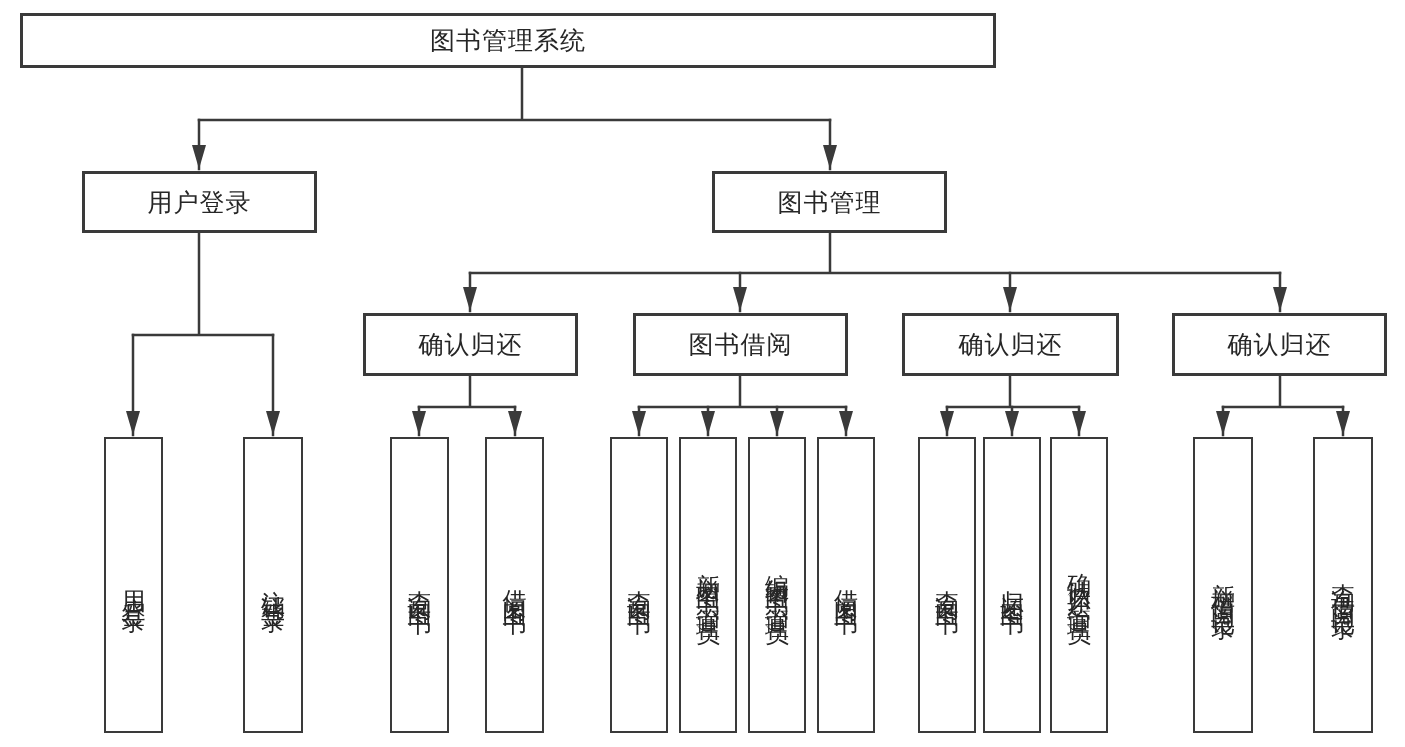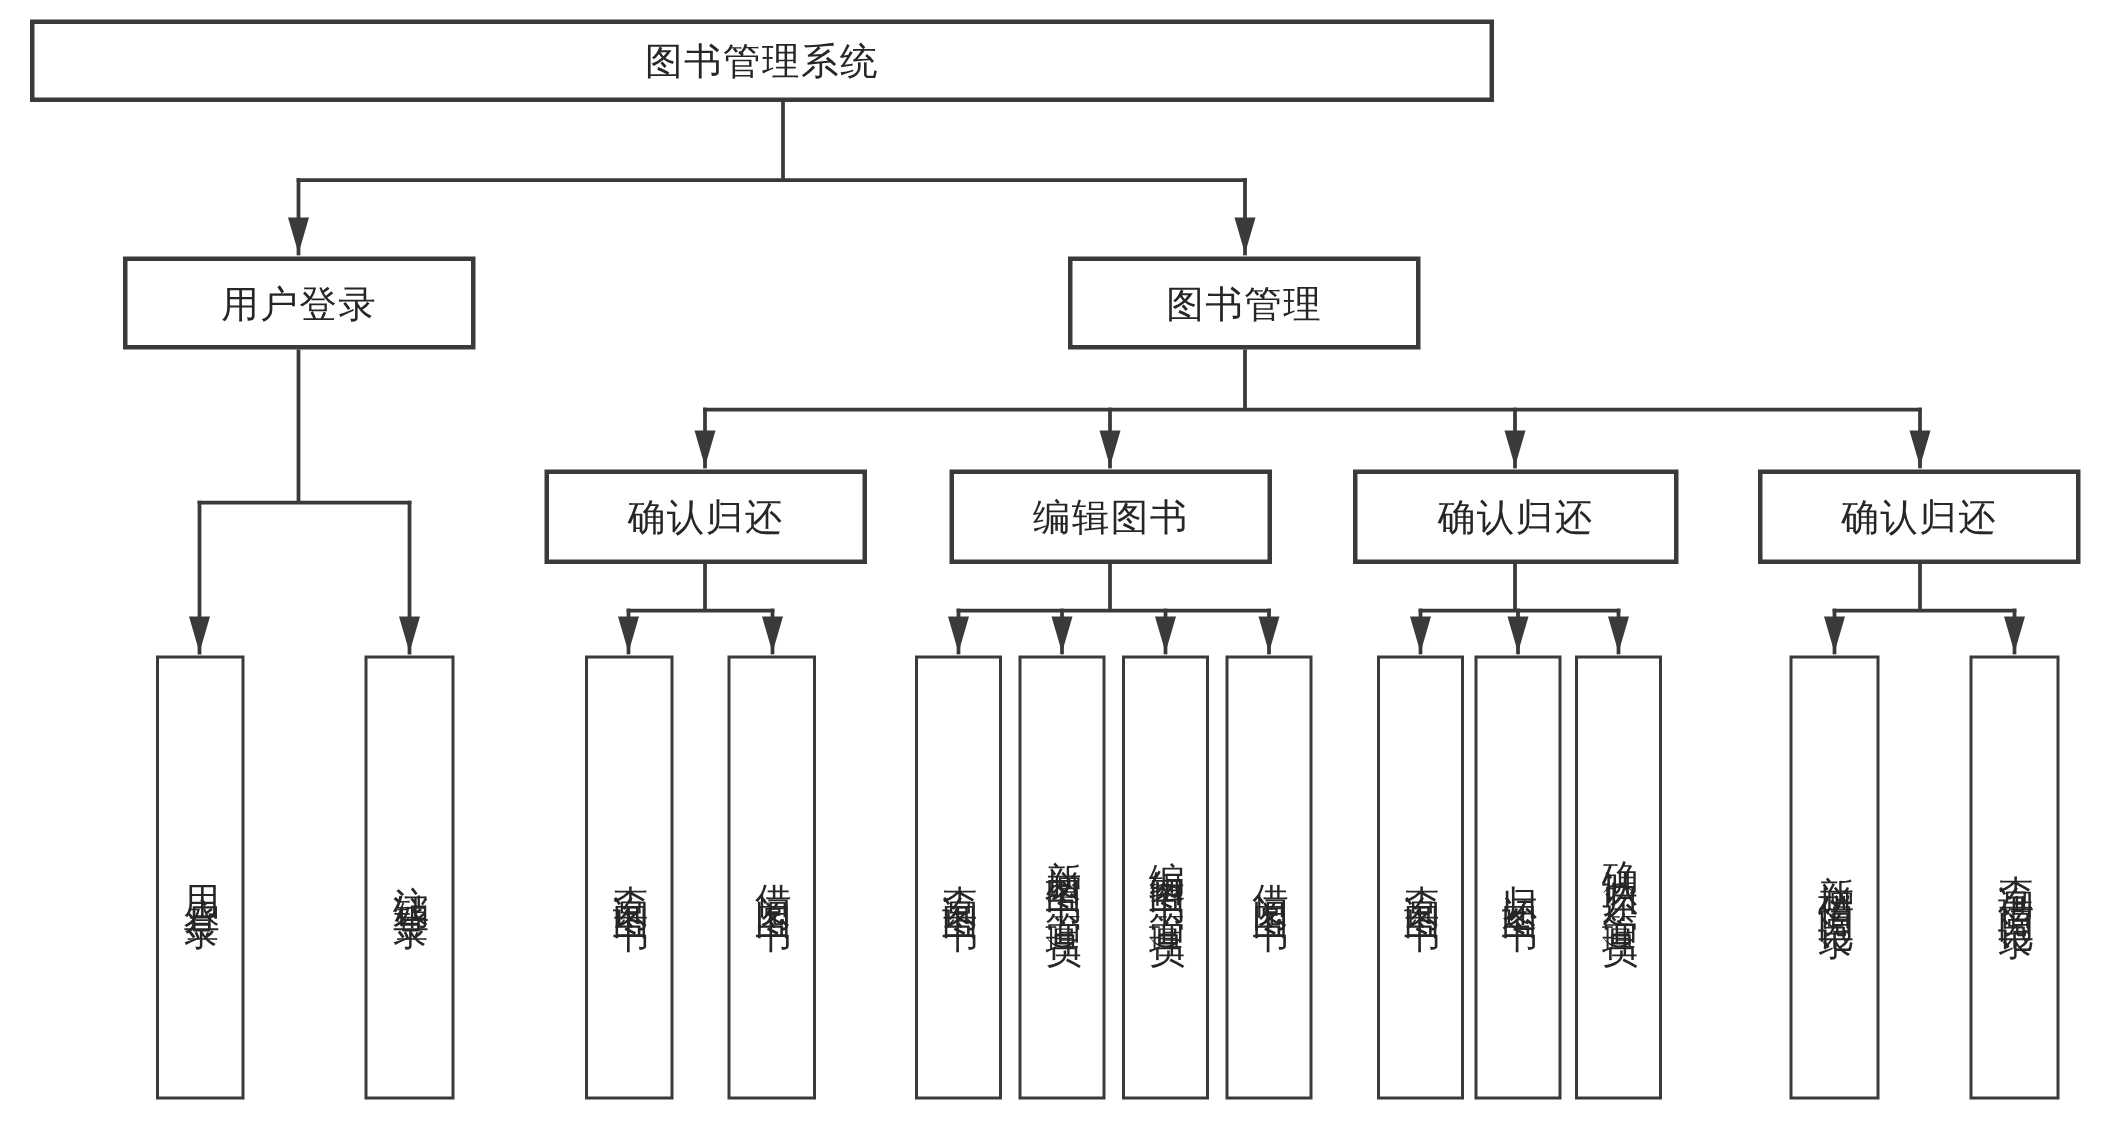--- a/index.html
+++ b/index.html
@@ -97,21 +97,21 @@
       <line x1="1343" y1="407" x2="1343" y2="435" marker-end="url(#arrow)"></line>
     </g>
   </svg>
 
   <div class="node h" style="left:20px;top:13px;width:976px;height:55px">图书管理系统</div>
 
   <div class="node h" style="left:82px;top:171px;width:235px;height:62px">用户登录</div>
   <div class="node h" style="left:712px;top:171px;width:235px;height:62px">图书管理</div>
 
   <div class="node h" style="left:363px;top:313px;width:215px;height:63px">确认归还</div>
-  <div class="node h" style="left:633px;top:313px;width:215px;height:63px">编辑图书</div>
+  <div class="node h" style="left:633px;top:313px;width:215px;height:63px">图书借阅</div>
   <div class="node h" style="left:902px;top:313px;width:217px;height:63px">确认归还</div>
   <div class="node h" style="left:1172px;top:313px;width:215px;height:63px">确认归还</div>
 
   <div class="node leaf" style="left:104px;top:437px;width:59px;height:296px">用户登录</div>
   <div class="node leaf" style="left:243px;top:437px;width:60px;height:296px">注销登录</div>
 
   <div class="node leaf" style="left:390px;top:437px;width:59px;height:296px">查询图书</div>
   <div class="node leaf" style="left:485px;top:437px;width:59px;height:296px">借阅图书</div>
 
   <div class="node leaf" style="left:610px;top:437px;width:58px;height:296px">查询图书</div>

